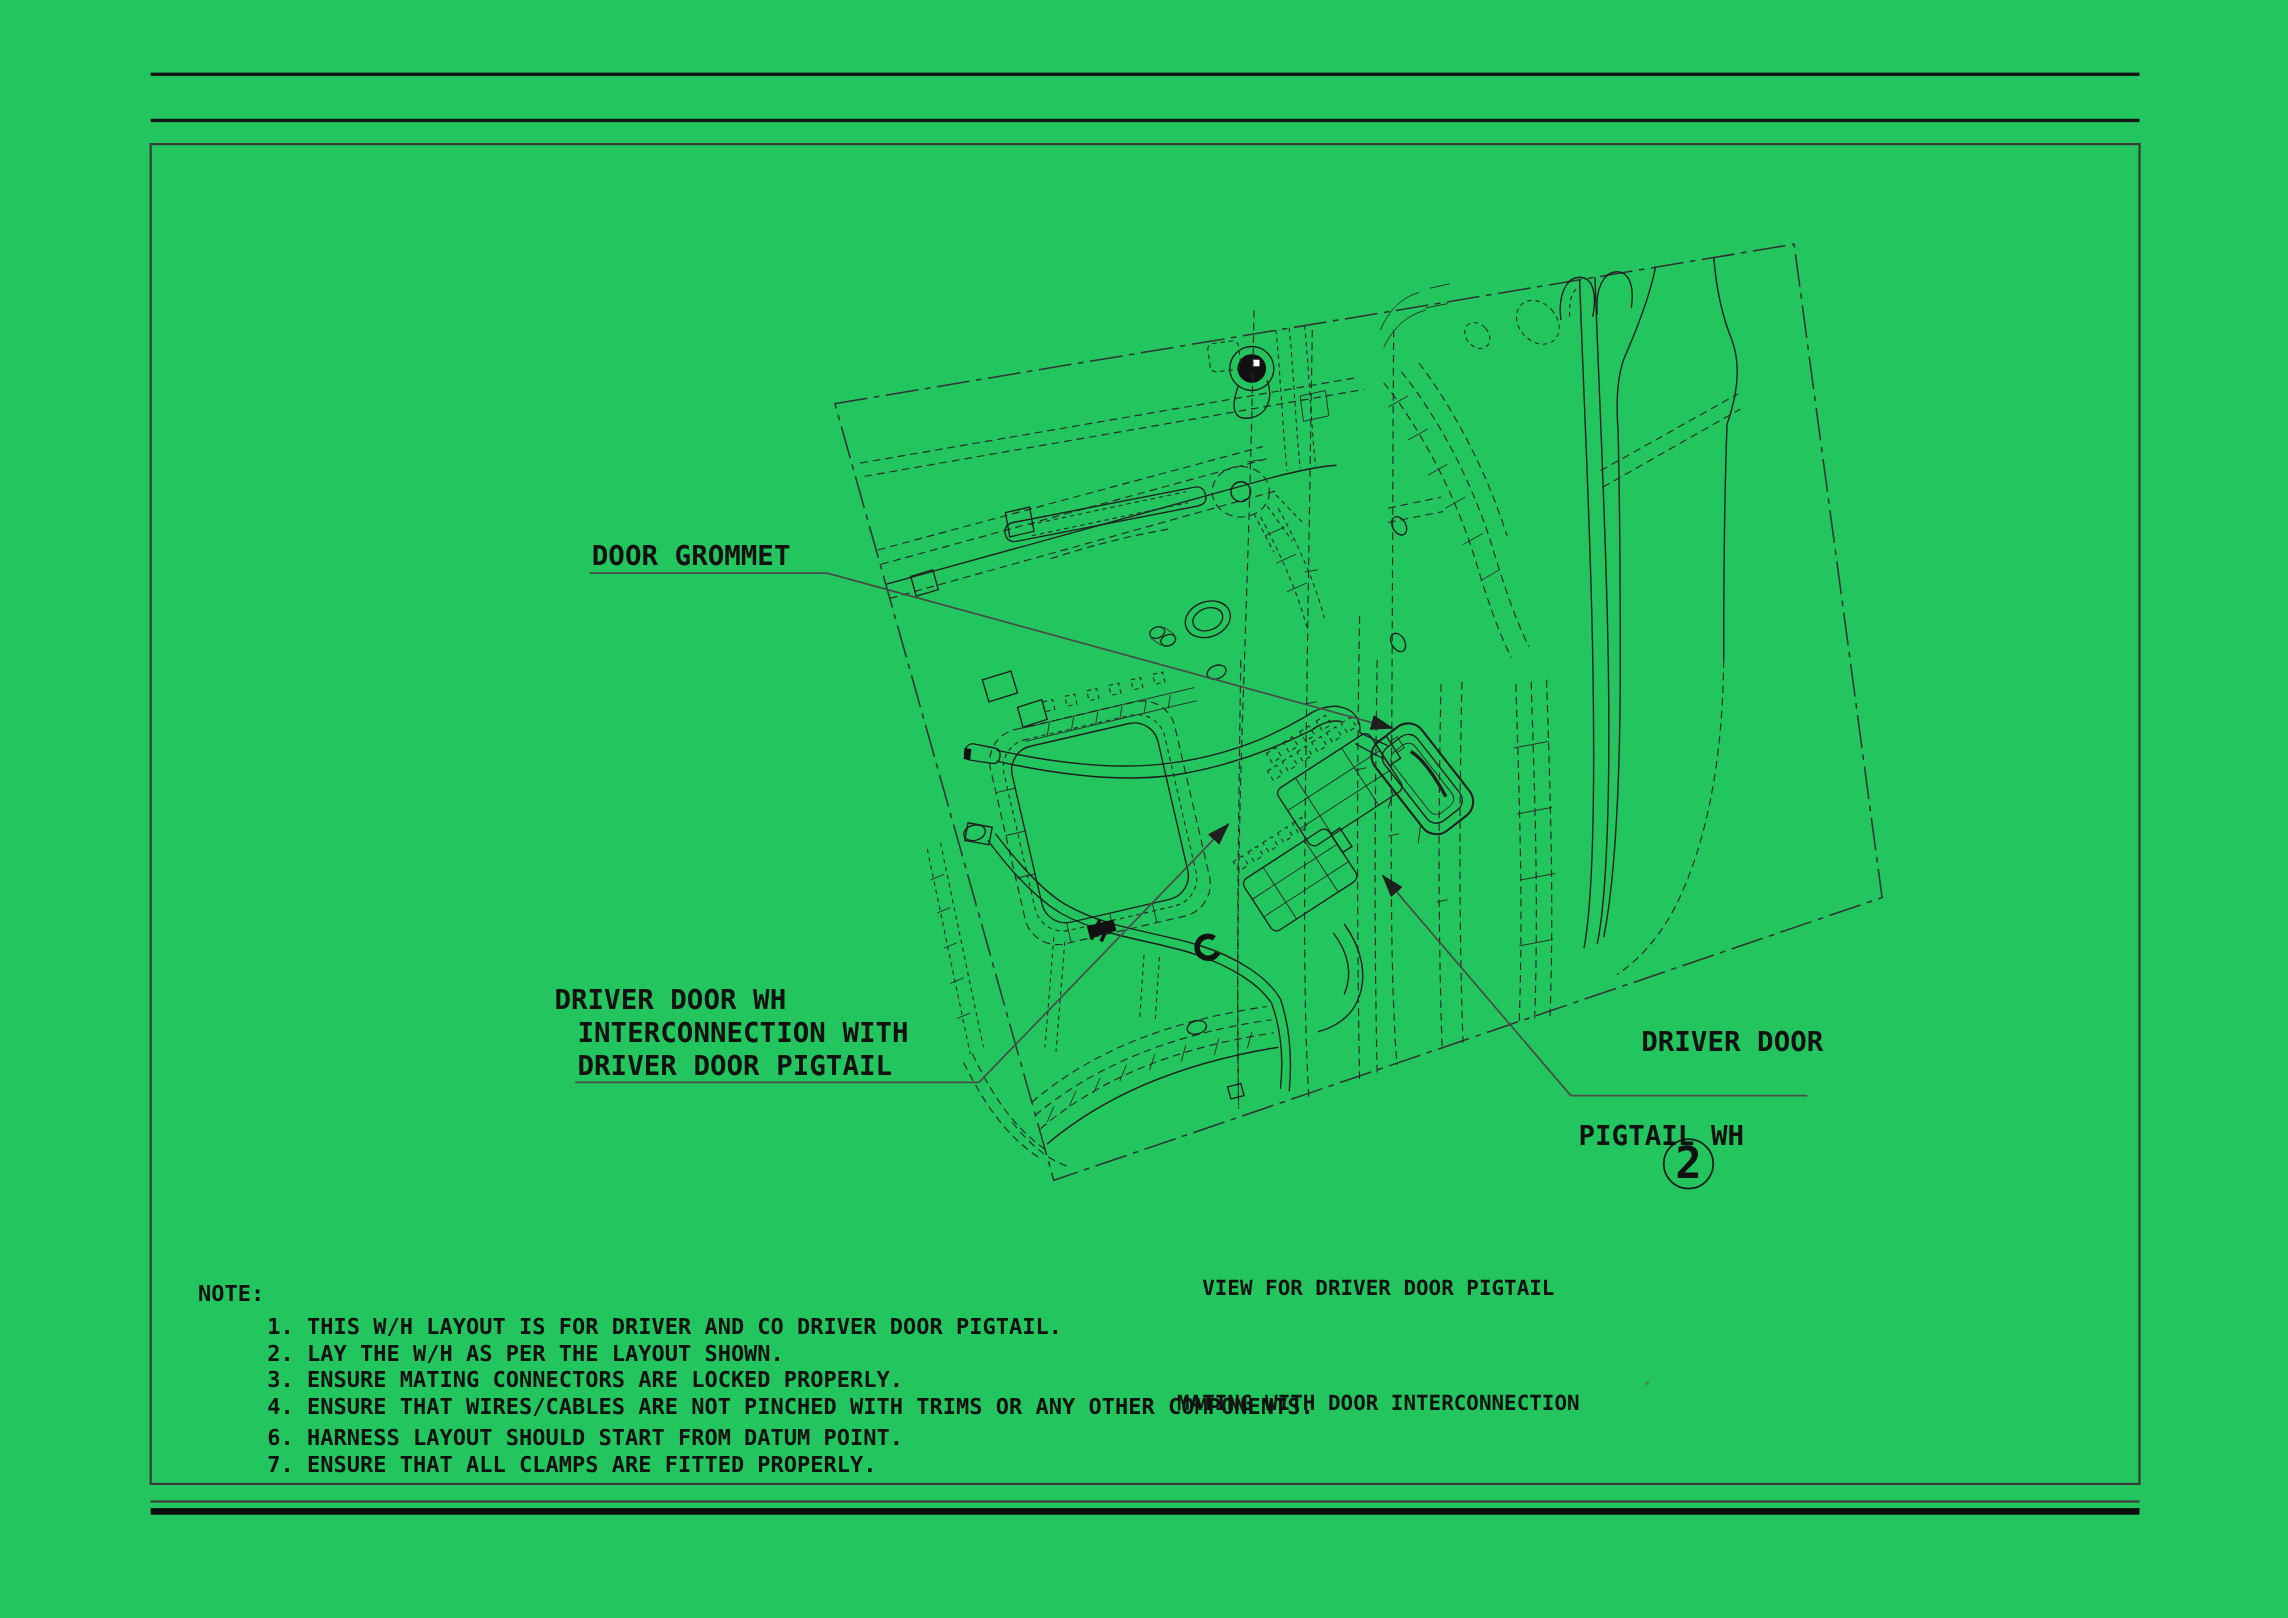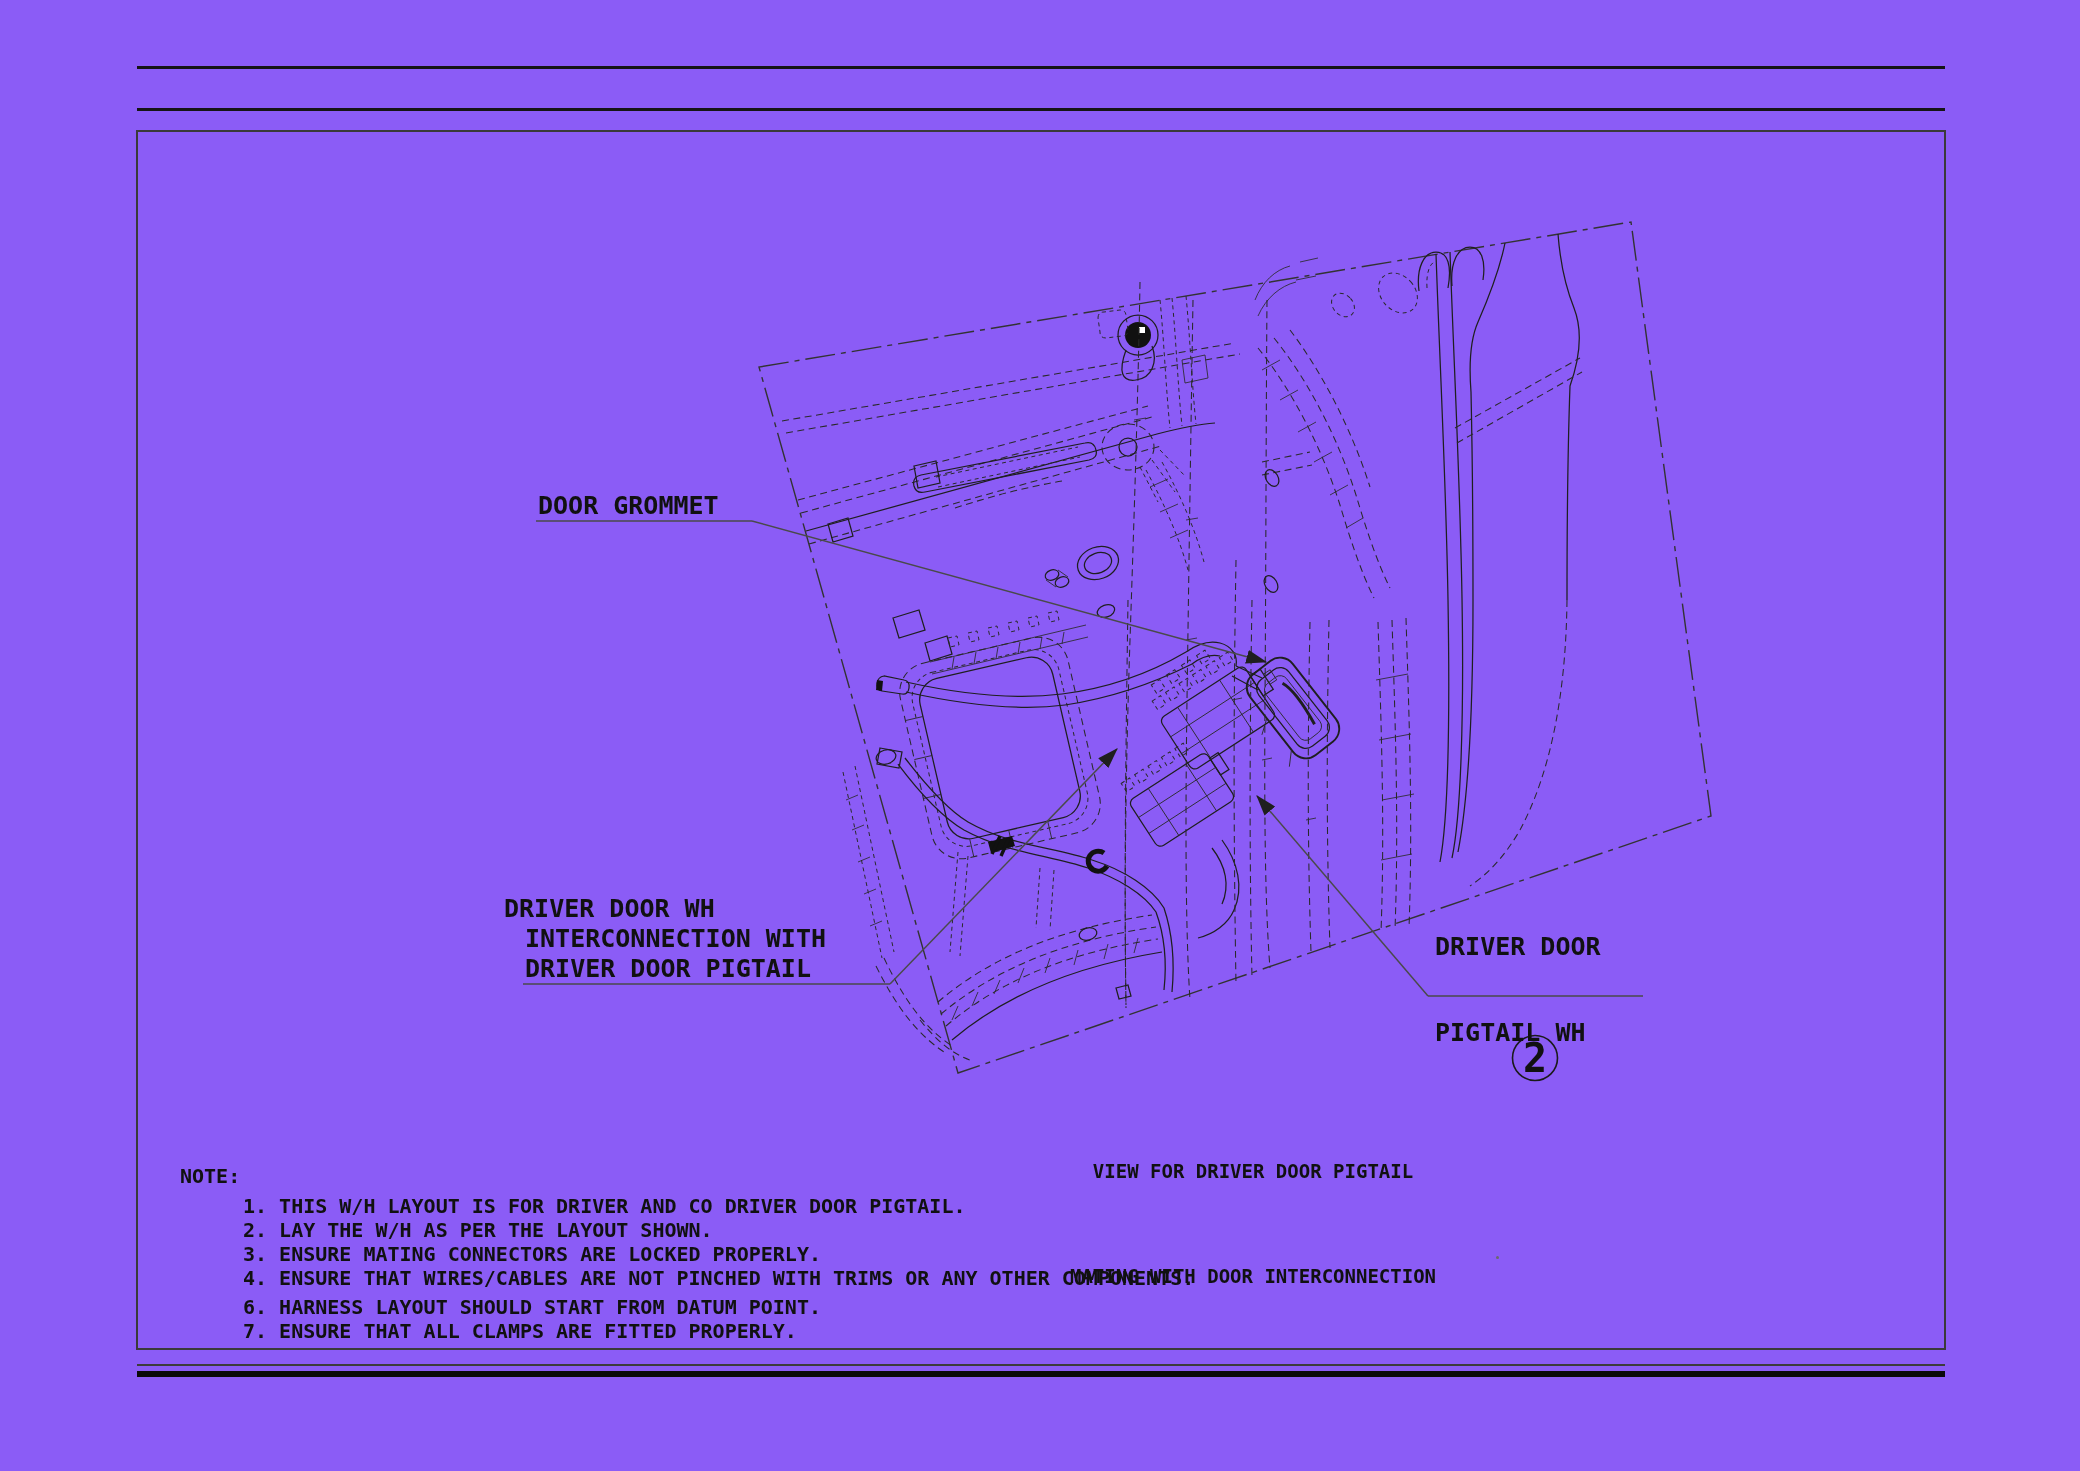--- a/index.html
+++ b/index.html
@@ -1,16 +1,16 @@
 <!DOCTYPE html>
 <html><head>
 <meta charset="utf-8">
 <style>
   html,body{margin:0;padding:0;background:#e8e8e8;}
-  .page{position:relative;width:2080px;height:1471px;background:#8b5cf6;overflow:hidden;
+  .page{position:relative;width:2080px;height:1471px;background:#22c55e;overflow:hidden;
         font-family:"DejaVu Sans Mono",monospace;}
   .rule{position:absolute;left:137px;width:1808px;background:#151515;}
   .rule.top1{top:66px;height:3px;}
   .rule.top2{top:108px;height:3px;}
   .rule.bot-thin{top:1364px;height:2px;background:#3c3c3c;}
   .rule.bot-thick{top:1371px;height:6px;background:#0a0a0a;}
   .sheet-box{position:absolute;left:136px;top:130px;width:1810px;height:1220px;
              border:2px solid #3a3a3a;box-sizing:border-box;}
   svg.art{position:absolute;left:0;top:0;}
   svg.art *{vector-effect:none;}
@@ -221,21 +221,21 @@
 
   <div class="cad-label" style="left:538px;top:491px">DOOR GROMMET</div>
 
   <div>
     <div class="cad-label" style="left:504px;top:894px">DRIVER DOOR WH</div>
     <div class="cad-label" style="left:525px;top:924px">INTERCONNECTION WITH</div>
     <div class="cad-label" style="left:525px;top:954px">DRIVER DOOR PIGTAIL</div>
   </div>
 
   <div>
-    <div class="cad-label" style="left:1435px;top:932px">DRIVER DOOR</div>
+    <div class="cad-label" style="left:1492px;top:932px">DRIVER DOOR</div>
     <div class="cad-label" style="left:1435px;top:1018px">PIGTAIL WH</div>
   </div>
 
   <div class="viewnum">2</div>
 
   <div class="title-label">
     <div>VIEW FOR DRIVER DOOR PIGTAIL</div>
     <div>MATING WITH DOOR INTERCONNECTION</div>
   </div>
 

